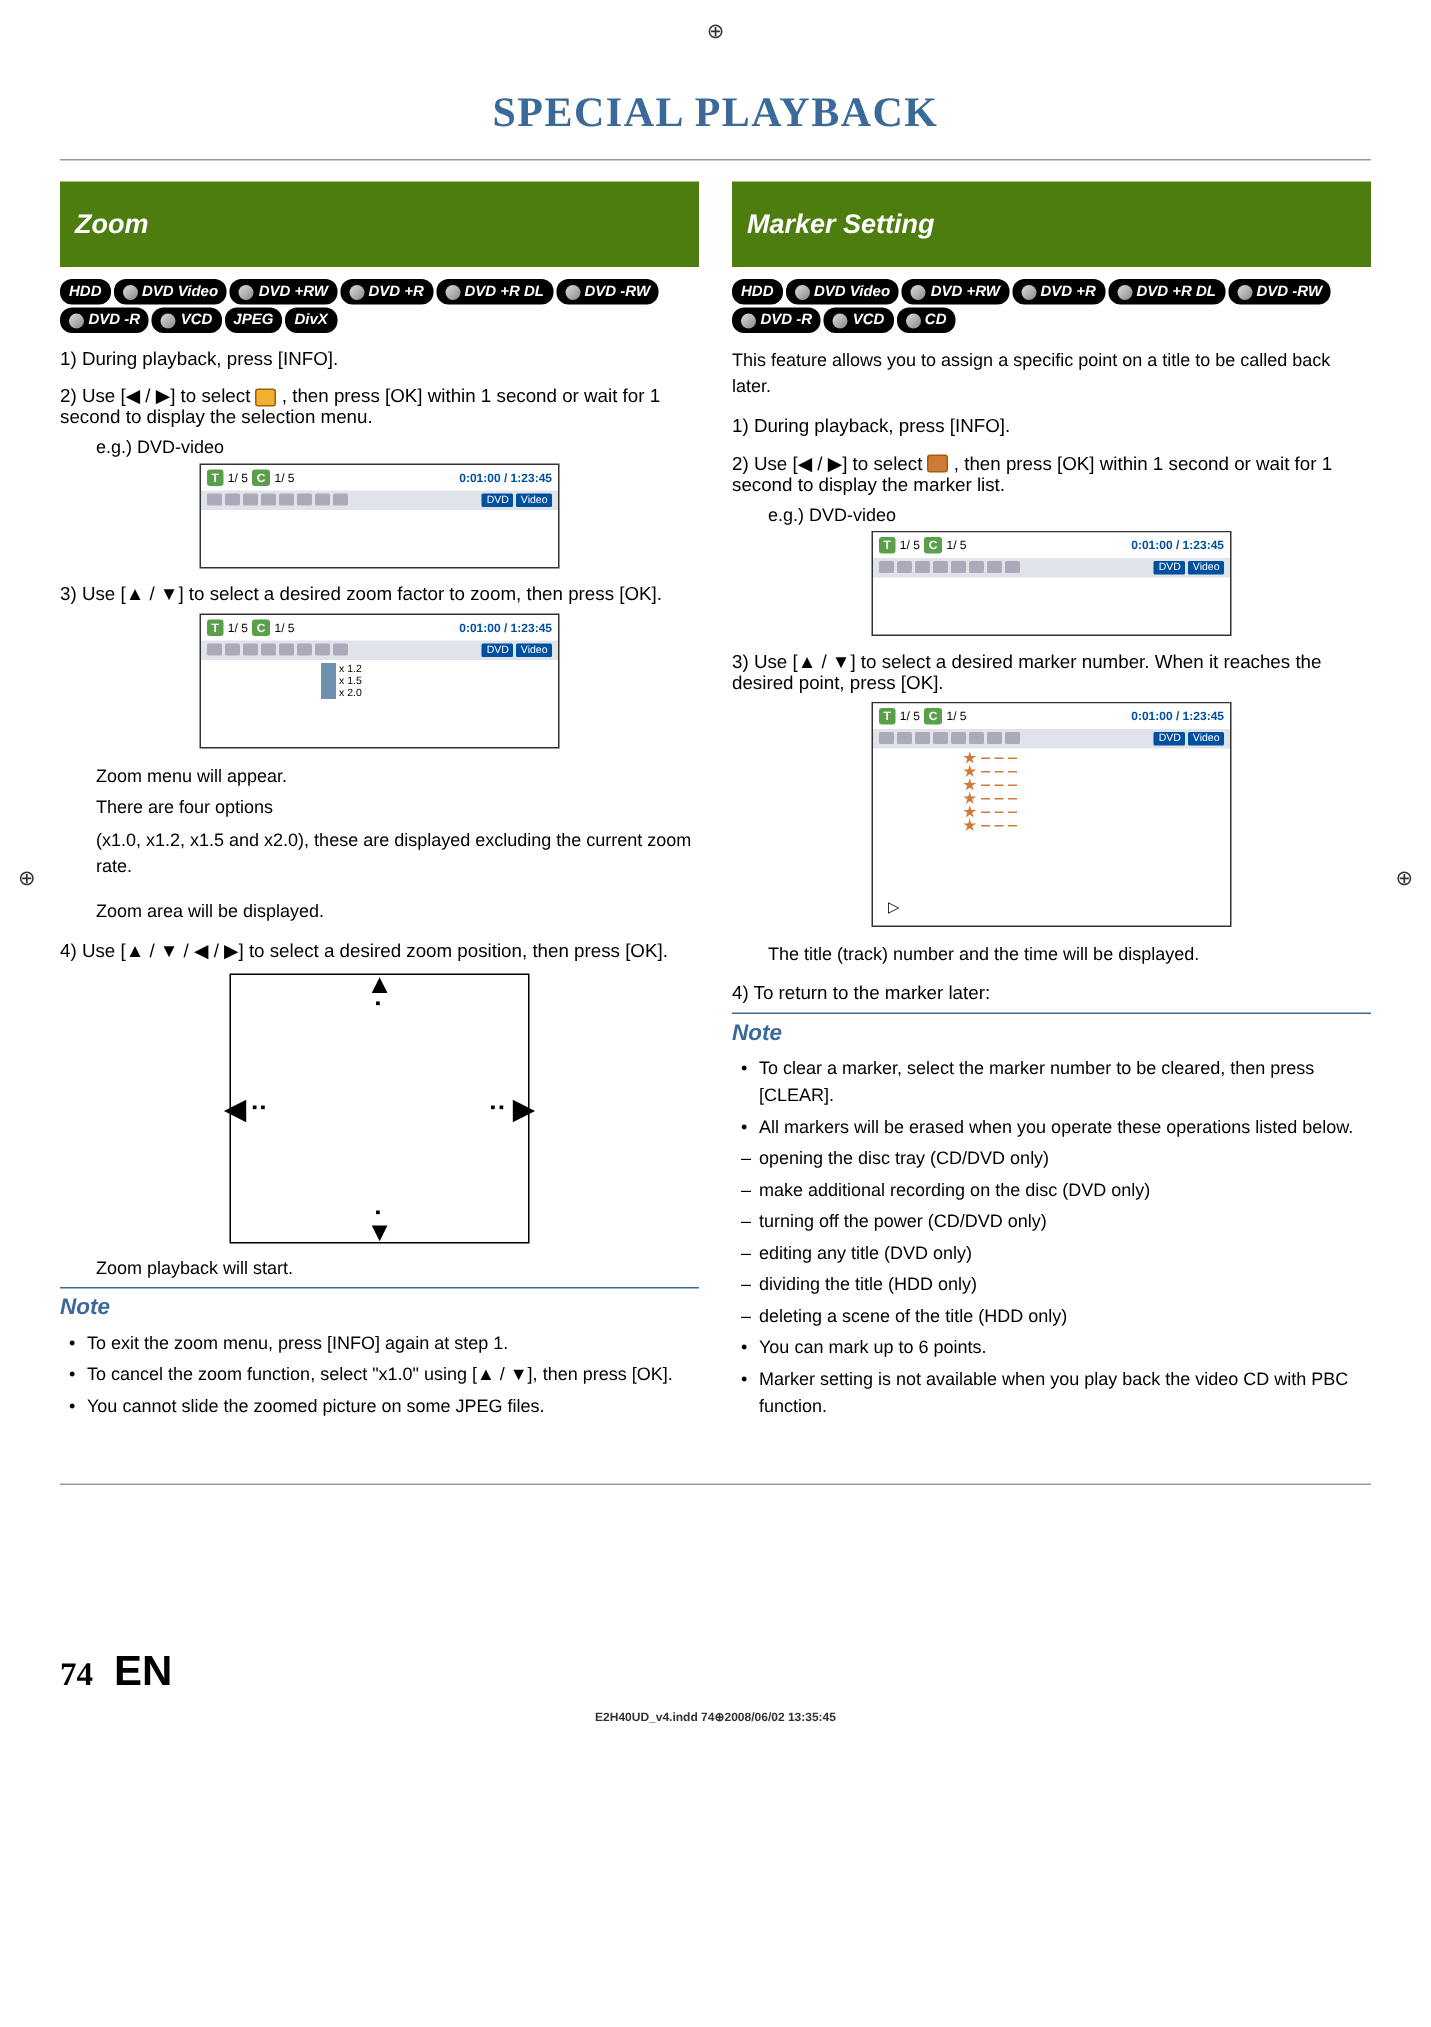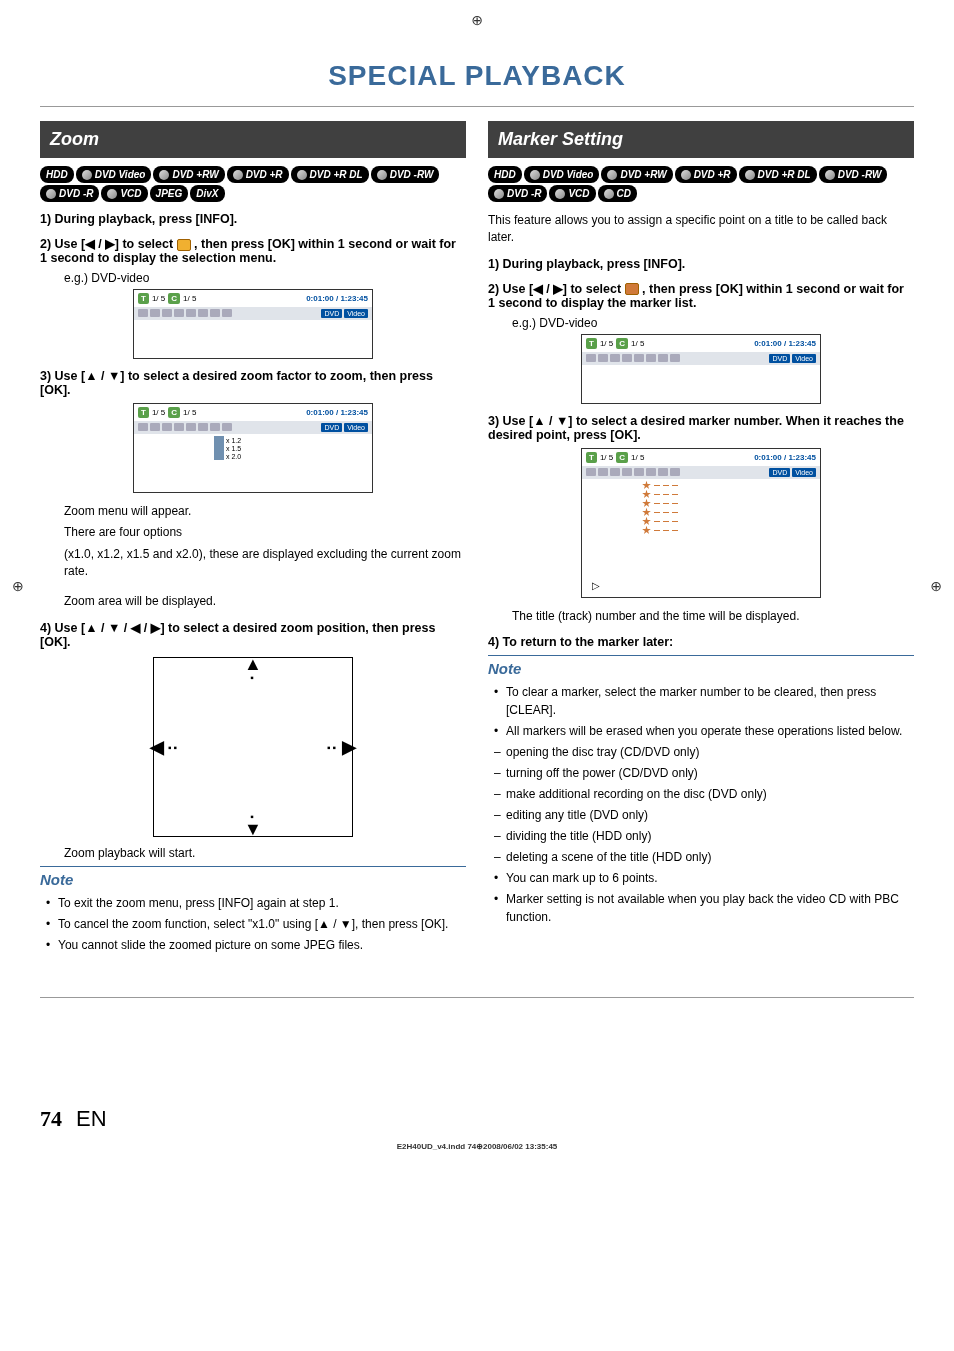--- a/index.html
+++ b/index.html
@@ -18,38 +18,39 @@
   .bleed-left { top:50%; left:12px; transform:translateY(-50%);}
   .bleed-right { top:50%; right:12px; transform:translateY(-50%);}
 
   h1.page-title {
     text-align: center;
     color: #3a6a9a;
     font-size: 28px;
     font-weight: 700;
     letter-spacing: 1px;
     margin: 30px 0 14px 0;
+    font-family: Liberation Serif, serif;
   }
   .divider {
     border: none;
     border-top: 1px solid #999;
     margin: 0 0 14px 0;
   }
   .columns {
     display: flex;
     gap: 22px;
   }
   .col { flex: 1 1 50%; }
   .section-header {
-    background: #404040;
+    background: #4d7c0f;
     color: #fff;
     font-weight: 700;
     font-style: italic;
     font-size: 18px;
-    padding: 8px 10px;
+    padding: 18px 10px;
     margin-bottom: 8px;
   }
   .media-badges {
     display: flex;
     flex-wrap: wrap;
     gap: 2px;
     margin-bottom: 10px;
   }
   .badge {
     background: #000;
@@ -60,21 +61,21 @@
     border-radius: 8px;
     font-style: italic;
     display:flex;
     align-items:center;
     gap:3px;
   }
   .badge .disc { width:10px; height:10px; border-radius:50%; background:linear-gradient(135deg,#ddd,#888); display:inline-block;}
   .step {
     font-size: 12.5px;
     margin: 10px 0 6px 0;
-    font-weight: 700;
+    font-weight: 400;
   }
   .eg { font-size: 12px; margin: 4px 0 4px 24px; }
   .osd-box {
     width: 240px;
     height: 70px;
     border: 1px solid #333;
     margin: 4px auto 10px auto;
     background: #fff;
     position: relative;
     font-size: 8px;
@@ -137,21 +138,21 @@
 
   .page-footer {
     display:flex;
     align-items:baseline;
     gap:14px;
     margin-top: 100px;
     padding-top: 8px;
   }
   .page-footer-divider{border-top:1px solid #999; margin-top:40px;}
   .page-num { font-size:22px; font-weight:700;font-family:Liberation Serif, serif; }
-  .page-lang { font-size:22px; font-weight:400; }
+  .page-lang { font-size:28px; font-weight:700; }
   .tiny-footer { display:flex; justify-content:center; font-size:8px; color:#333; margin-top:10px; padding: 0 2px; font-weight: bold;}
   .inline-icon { display:inline-block; width:14px; height:12px; vertical-align:middle; background:#f0b030; border:1px solid #a06000; border-radius:2px; }
   .inline-icon.marker{ background:#d07a3a; }
   .tri{ font-family: sans-serif; }
 </style>
 </head>
 <body>
 
 <span class="bleed-mark bleed-top">⊕</span>
 <span class="bleed-mark bleed-left">⊕</span>
@@ -447,22 +448,22 @@
 
     <div class="step">4) To return to the marker later:</div>
 
     <div class="note-header">Note</div>
     <ul class="note-list">
       <li>To clear a marker, select the marker number to be cleared, then press [CLEAR].</li>
       <li>All markers will be erased when you operate these operations listed below.</li>
     </ul>
     <ul class="dash-list">
       <li>opening the disc tray (CD/DVD only)</li>
+      <li>make additional recording on the disc (DVD only)</li>
       <li>turning off the power (CD/DVD only)</li>
-      <li>make additional recording on the disc (DVD only)</li>
       <li>editing any title (DVD only)</li>
       <li>dividing the title (HDD only)</li>
       <li>deleting a scene of the title (HDD only)</li>
     </ul>
     <ul class="note-list">
       <li>You can mark up to 6 points.</li>
       <li>Marker setting is not available when you play back the video CD with PBC function.</li>
     </ul>
   </div>
 </div>

